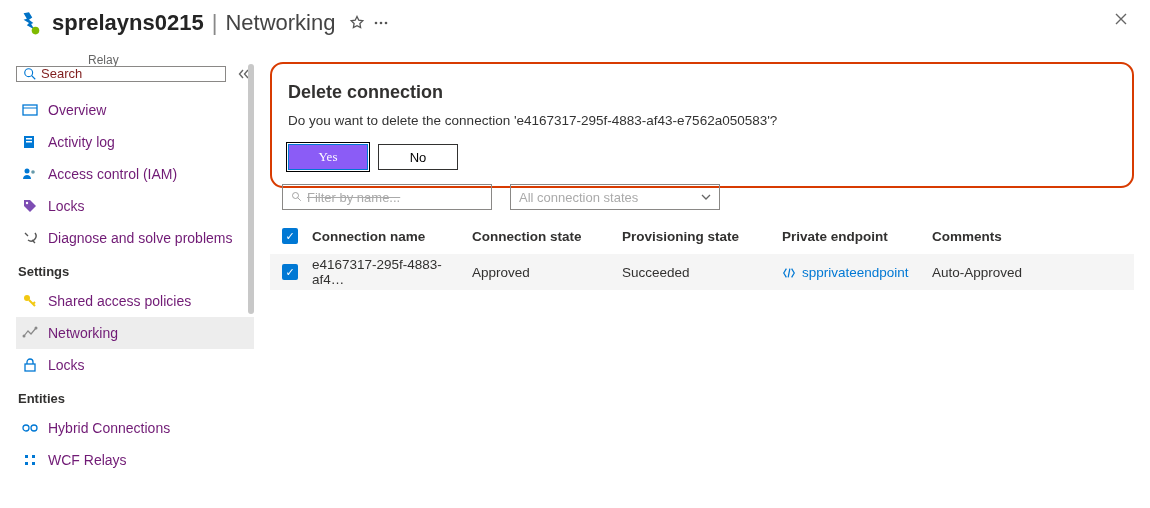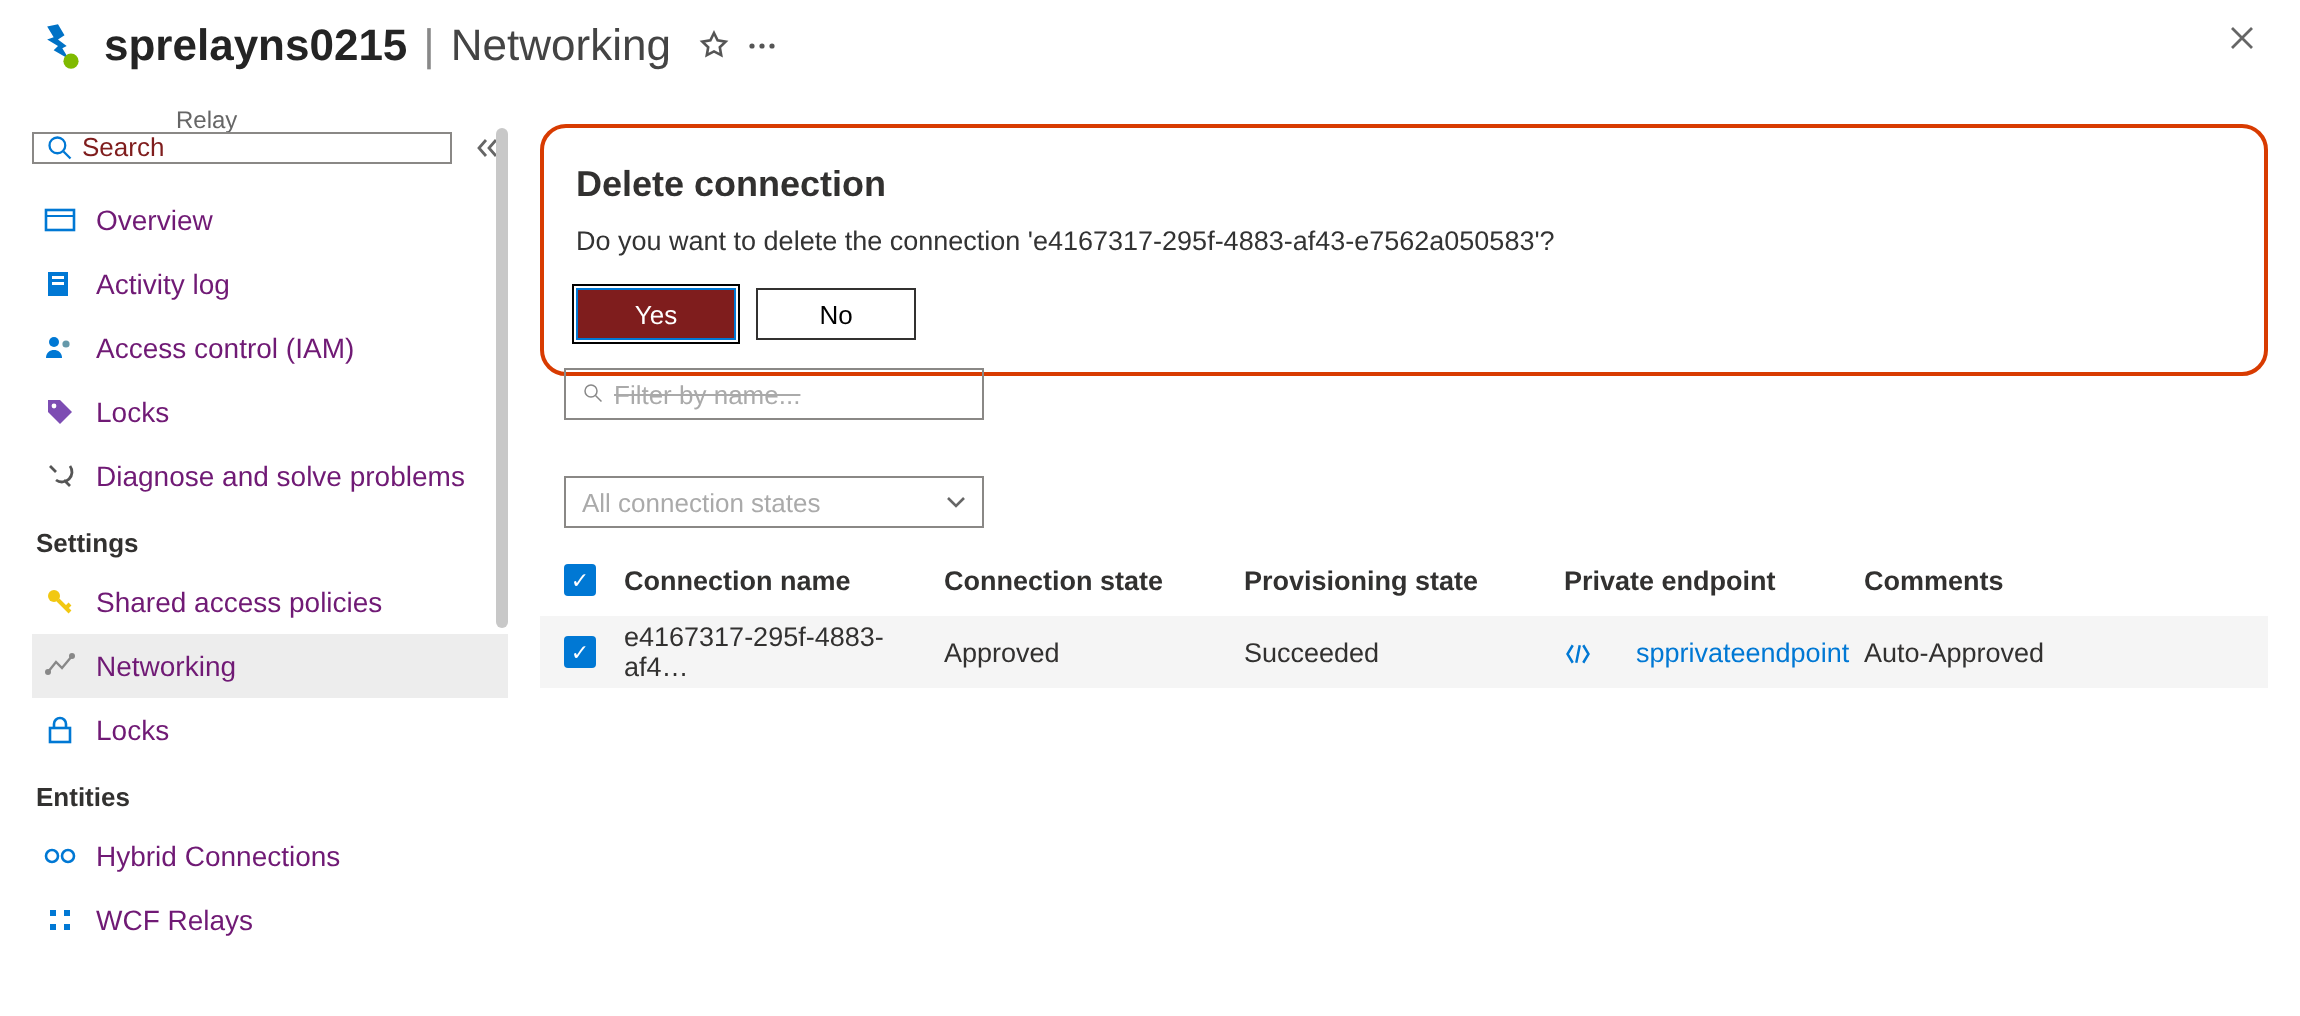--- a/index.html
+++ b/index.html
@@ -36,36 +36,36 @@
 
 
 .main { flex: 1; position: relative; padding: 0 16px; }
 
 
 .dialog { border: 2px solid #d83b01; border-radius: 13px; padding: 18px 16px 16px 16px; margin-top: 2px; background: #fff; }
 .dialog h2 { font-size: 18px; font-weight: 600; margin-bottom: 10px; }
 .dialog p { font-size: 13.5px; color: #333; margin-bottom: 16px; }
 .dialog-btns { display: flex; gap: 10px; }
 .btn { min-width: 80px; height: 26px; font-size: 13px; border: 1px solid #323130; background: #fff; cursor: pointer; display: inline-flex; align-items: center; justify-content: center; }
-.btn.primary { background: #7f1d1d; color: #fff; border: 1px solid #0078d4; outline: 1px solid #000; outline-offset: 1px; }
-
-
-.filter-row { display: flex; gap: 28px; margin-top: -4px; padding: 0 0 8px 12px; flex-direction: column; }
+.btn.primary { background: #8b5cf6; color: #fff; border: 1px solid #0078d4; outline: 1px solid #000; outline-offset: 1px; font-family: Liberation Serif, serif; }
+
+
+.filter-row { display: flex; gap: 18px; margin-top: -4px; padding: 0 0 8px 12px; }
 .filter-input { border: 1px solid #8a8886; height: 26px; padding: 0 8px; font-size: 13px; color: #888; width: 210px; display: flex; align-items: center; overflow: hidden; }
 .filter-select { border: 1px solid #8a8886; height: 26px; padding: 0 8px; font-size: 13px; color: #666; width: 210px; display: flex; align-items: center; justify-content: space-between; }
 
 
 .table { margin-top: 0; }
 .thead, .trow { display: grid; grid-template-columns: 30px 160px 150px 160px 150px 140px; align-items: center; height: 36px; font-size: 13.5px; padding-left: 12px; }
 .thead { color: #323130; font-weight: 400; }
 .thead .th { font-weight: 700; }
 .thead .th.bold { font-weight: 600; }
 .trow { background: #f5f5f5; }
 .chk { width: 16px; height: 16px; background: #0078d4; display: inline-flex; align-items: center; justify-content: center; color: #fff; font-size: 11px; border-radius: 2px; }
-.endpoint-link { color: #0078d4; display: inline-flex; align-items: flex-end; gap: 22px; }
+.endpoint-link { color: #0078d4; display: inline-flex; align-items: flex-end; gap: 6px; }
 .ep-icon { width: 14px; height: 14px; }
 
 svg { display: block; }
 </style>
 </head>
 <body>
 
 <div class="header">
   <div class="header-icon">
     <svg viewBox="0 0 24 24">

